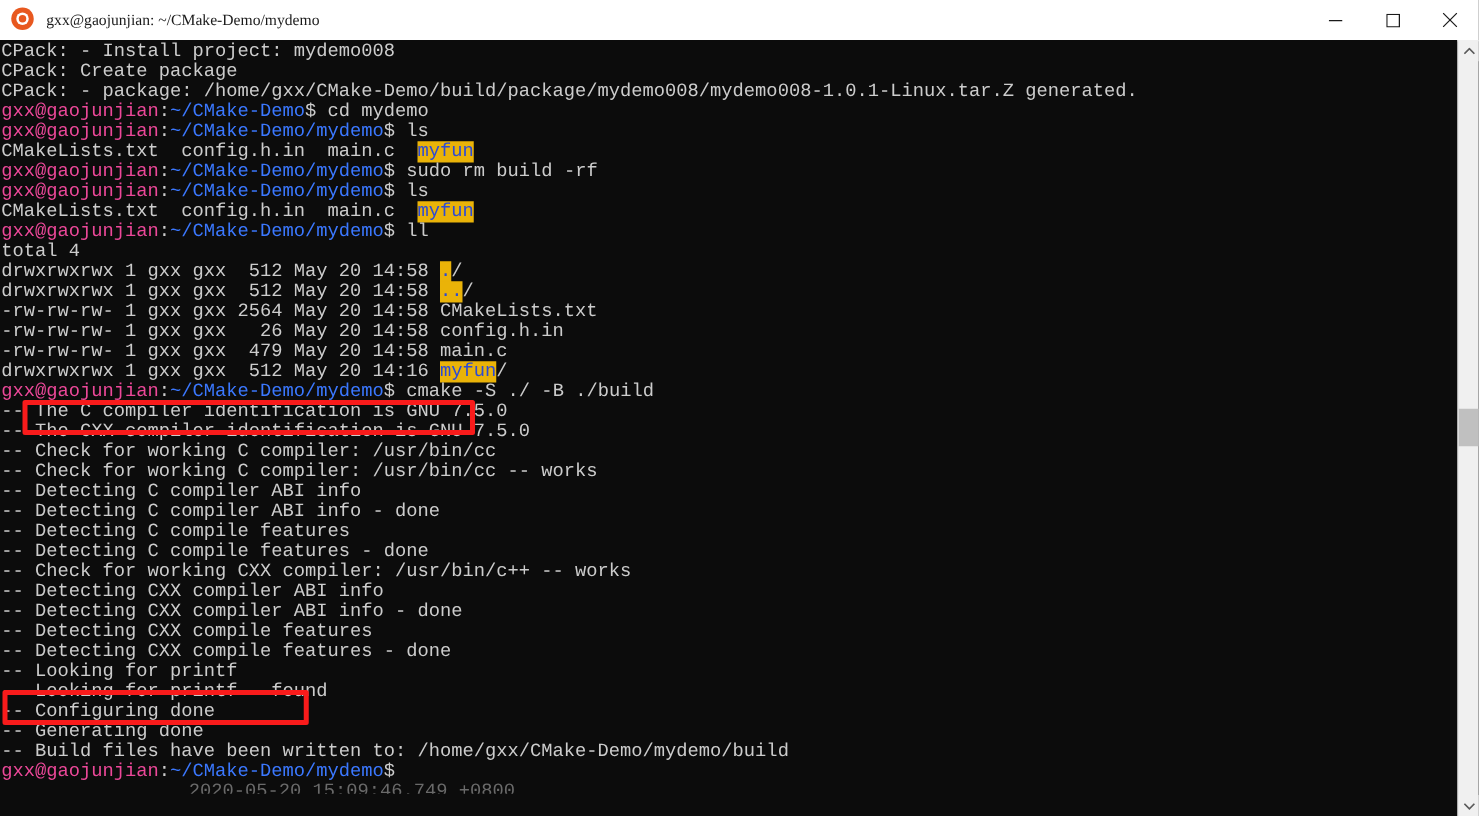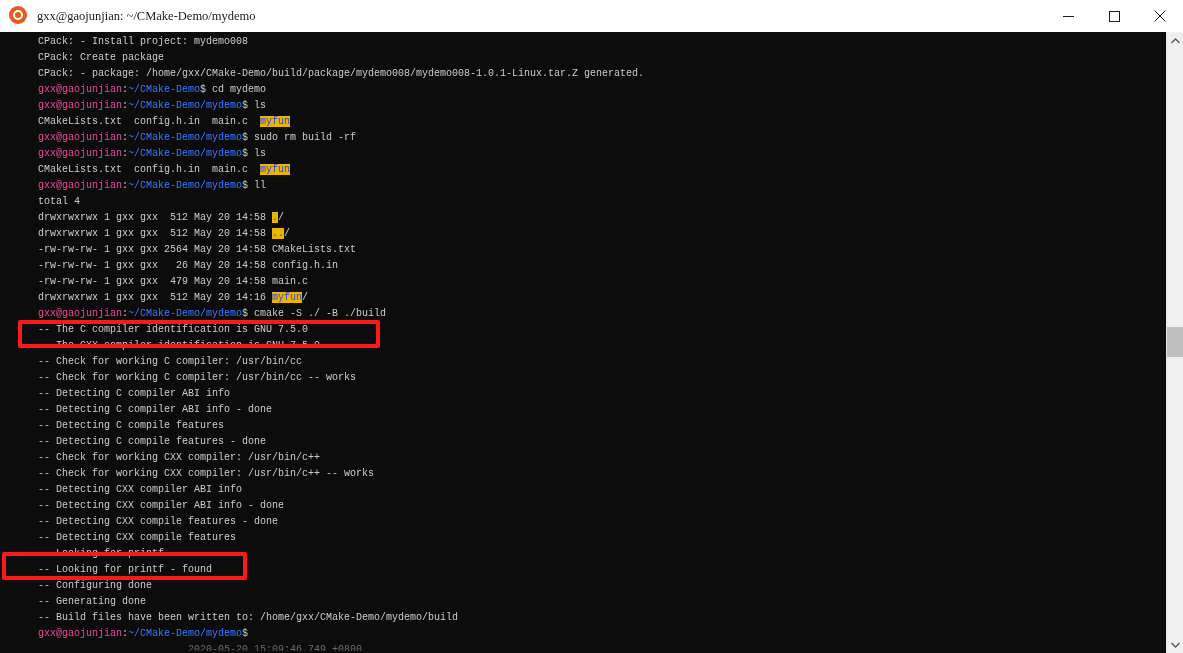--- a/index.html
+++ b/index.html
@@ -93,27 +93,26 @@
     padding: 0;
   }
   .term-inner {
     position: absolute;
     left: 1px;
     top: 2px;
     width: 1160px;
   }
   .line {
     font-family: "Liberation Mono", "DejaVu Sans Mono", monospace;
-    font-size: 10px;
+    font-size: 15px;
     line-height: 16px;
     height: 16px;
     color: #d0d0d0;
     white-space: pre;
     letter-spacing: 0px;
-    margin-left: 37px;
   }
   .c-white  { color: #cccccc; }
   .c-green  { color: #ec4899; }
   .c-blue   { color: #3b78ff; }
   .c-dir    { background: #eab308; color: #2b4ad6; }
 
   
   .term-leftedge {
     position: absolute;
     left: 0; top: 32px;
@@ -213,26 +212,25 @@
         <div class="line"><span class="c-white">drwxrwxrwx 1 gxx gxx  512 May 20 14:16 </span><span class="c-dir">myfun</span><span class="c-white">/</span></div>
         <div class="line"><span class="c-green">gxx@gaojunjian</span><span class="c-white">:</span><span class="c-blue">~/CMake-Demo/mydemo</span><span class="c-white">$ cmake -S ./ -B ./build</span></div>
         <div class="line"><span class="c-white">-- The C compiler identification is GNU 7.5.0</span></div>
         <div class="line"><span class="c-white">-- The CXX compiler identification is GNU 7.5.0</span></div>
         <div class="line"><span class="c-white">-- Check for working C compiler: /usr/bin/cc</span></div>
         <div class="line"><span class="c-white">-- Check for working C compiler: /usr/bin/cc -- works</span></div>
         <div class="line"><span class="c-white">-- Detecting C compiler ABI info</span></div>
         <div class="line"><span class="c-white">-- Detecting C compiler ABI info - done</span></div>
         <div class="line"><span class="c-white">-- Detecting C compile features</span></div>
         <div class="line"><span class="c-white">-- Detecting C compile features - done</span></div>
-        <div class="line"><span class="c-white">-- Check for working CXX compiler: /usr/bin/c++</span></div>
         <div class="line"><span class="c-white">-- Check for working CXX compiler: /usr/bin/c++ -- works</span></div>
         <div class="line"><span class="c-white">-- Detecting CXX compiler ABI info</span></div>
         <div class="line"><span class="c-white">-- Detecting CXX compiler ABI info - done</span></div>
+        <div class="line"><span class="c-white">-- Detecting CXX compile features</span></div>
         <div class="line"><span class="c-white">-- Detecting CXX compile features - done</span></div>
-        <div class="line"><span class="c-white">-- Detecting CXX compile features</span></div>
         <div class="line"><span class="c-white">-- Looking for printf</span></div>
         <div class="line"><span class="c-white">-- Looking for printf - found</span></div>
         <div class="line"><span class="c-white">-- Configuring done</span></div>
         <div class="line"><span class="c-white">-- Generating done</span></div>
         <div class="line"><span class="c-white">-- Build files have been written to: /home/gxx/CMake-Demo/mydemo/build</span></div>
         <div class="line"><span class="c-green">gxx@gaojunjian</span><span class="c-white">:</span><span class="c-blue">~/CMake-Demo/mydemo</span><span class="c-white">$ </span></div>
         <div class="line" style="color: rgb(106, 106, 106); padding-left: 150px; height: 9px; overflow: hidden;"><span>2020-05-20 15:09:46.749 +0800</span></div>
       </div>
   </div>
 

